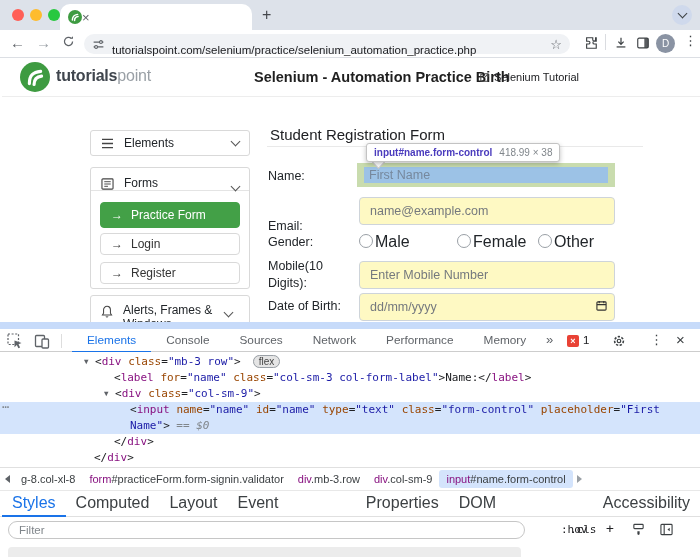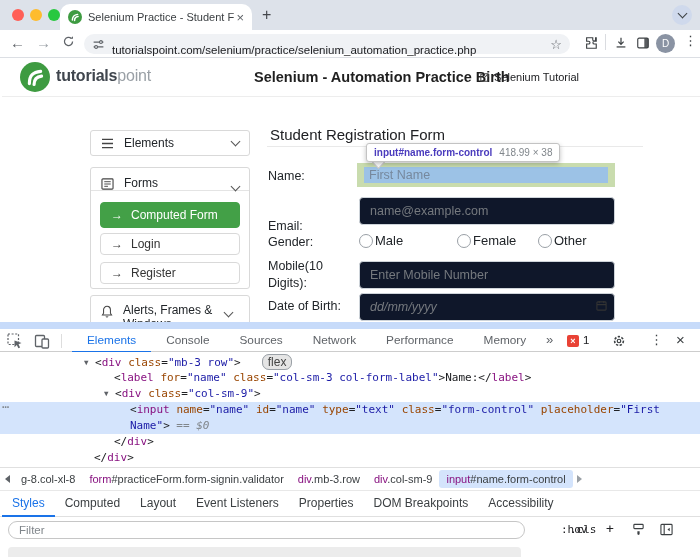--- a/index.html
+++ b/index.html
@@ -43,23 +43,23 @@
   .navbtn{position:absolute;left:98px;width:140px;border-radius:4px;display:flex;align-items:center;
     font-size:12px;box-sizing:border-box;padding:0 10px;}
   .navbtn .arrow{margin-right:8px;font-size:12px;}
   .navbtn.activegreen{background:#43a047;color:#fff;border:1px solid #43a047;}
   .navbtn.plain{background:#fff;color:#333;border:1px solid #d9d9d9;}
 
   .formtitle{position:absolute;left:268px;top:68px;font-size:15px;font-weight:500;color:#202124;}
   .formrule{position:absolute;left:265px;top:88px;width:376px;height:1px;background:#e9e9e9;}
   .flabel{position:absolute;left:266px;font-size:12.5px;color:#212529;}
   .finput{position:absolute;left:357px;width:256px;height:28px;border:1px solid #ced4da;border-radius:4px;
-    box-sizing:border-box;background:#0f172a;font-size:12.5px;color:#75797e;line-height:26px;padding-left:10px;}
+    box-sizing:border-box;background:#fef9c3;font-size:12.5px;color:#75797e;line-height:26px;padding-left:10px;}
   .radio{position:absolute;width:12px;height:12px;border:1px solid #9aa0a6;border-radius:50%;background:#fff;}
-  .rlabel{position:absolute;font-size:13px;color:#212529;}
+  .rlabel{position:absolute;font-size:16px;color:#212529;}
 
   .hl-green{position:absolute;left:355px;top:105px;width:258px;height:24px;background:#c9dcae;}
   .hl-blue{position:absolute;left:362px;top:109px;width:244px;height:16px;background:#9cc2e6;}
   .hl-ph{position:absolute;left:367px;top:110px;font-size:12.5px;color:#76889d;}
 
   .tooltip{position:absolute;left:364px;top:85px;height:17px;background:#fff;border:1px solid #c3c3c3;
     border-radius:3px;box-shadow:0 2px 5px rgba(0,0,0,.25);display:inline-flex;align-items:center;
     padding:0 7px;white-space:nowrap;z-index:5;}
   .tooltip .sel{font-size:10px;font-weight:bold;color:#4a3bbd;}
   .tooltip .dims{font-size:10px;color:#80868b;margin-left:7px;}
@@ -81,37 +81,37 @@
   .dt-x{position:absolute;left:676px;top:331px;font-size:15px;color:#3c4043;}
   .dots3{position:absolute;left:650px;top:332px;font-size:13px;color:#3c4043;letter-spacing:0;}
 
   .dom{position:absolute;top:352px;left:0;width:700px;height:115px;background:#fff;
     font-family:"DejaVu Sans Mono",monospace;font-size:11px;padding-top:2px;box-sizing:border-box;}
   .cl{height:16px;line-height:16px;white-space:nowrap;box-sizing:border-box;}
   .cl.hl{background:#d4e4fc;}
   .arr{display:inline-block;width:11px;font-size:7.5px;color:#5f6368;vertical-align:1px;}
   .tg{color:#881280;} .at{color:#994500;} .vl{color:#1a1aa6;} .pu{color:#202124;} .tx{color:#202124;}
   .eq{color:#80868b;font-style:italic;}
-  .badge{border:1px solid #9aa0a6;border-radius:7px;padding:0 5px;font-size:12px;color:#444;
-    background:#e5e5e5;margin-left:21px;font-family:"Liberation Sans",sans-serif;}
+  .badge{border:1px solid #9aa0a6;border-radius:7px;padding:0 5px;font-size:10px;color:#444;
+    background:#e5e5e5;margin-left:12px;font-family:"Liberation Sans",sans-serif;}
   .gutterdots{position:absolute;left:2px;top:48px;font-size:12px;color:#80868b;}
 
   .crumbs{position:absolute;top:467px;left:0;width:700px;height:23px;border-top:1px solid #e0e0e0;
     background:#fff;display:flex;align-items:center;box-sizing:border-box;}
   .crumb{font-size:11px;padding:3px 7px;white-space:nowrap;border-radius:3px;}
   .crumb.sel{background:#d4e4fc;}
   .crumb .ctag{color:#881280;} .crumb .crest{color:#3c4043;}
   .tri-l{width:0;height:0;border-top:4px solid transparent;border-bottom:4px solid transparent;
     border-right:5px solid #5f6368;margin:0 4px 0 5px;}
   .tri-r{width:0;height:0;border-top:4px solid transparent;border-bottom:4px solid transparent;
     border-left:5px solid #9aa0a6;margin-left:4px;}
 
   .paneltabs{position:absolute;top:490px;left:0;width:700px;height:27px;border-top:1px solid #e8e8e8;
     border-bottom:1px solid #e0e0e0;background:#fff;display:flex;box-sizing:border-box;padding-left:2px;}
-  .ptab{font-size:12px;color:#3c4043;padding:0 10px;line-height:24px;height:24px;}
+  .ptab{font-size:16px;color:#3c4043;padding:0 10px;line-height:24px;height:24px;}
   .ptab.active{color:#1a73e8;border-bottom:2px solid #1a73e8;}
 
   .filterbar{position:absolute;top:517px;left:0;width:700px;height:27px;background:#fff;}
   .filterpill{position:absolute;left:8px;top:4px;width:517px;height:18px;border:1px solid #c6c6c6;
     border-radius:10px;box-sizing:border-box;font-size:11.5px;color:#80868b;line-height:16px;padding-left:10px;background:#fff;}
   .ftool{position:absolute;top:6px;font-size:11px;color:#202124;font-family:"DejaVu Sans Mono",monospace;}
   .bottomstrip{position:absolute;top:544px;left:0;width:700px;height:13px;background:#fff;}
   .graypane{position:absolute;left:8px;top:3px;width:513px;height:10px;background:#ececec;border-radius:4px 4px 0 0;}
 
   svg{display:block;}
@@ -124,21 +124,20 @@
   <div class="tabstrip">
     <div class="light" style="left:12px;background:#ff5f57;"></div>
     <div class="light" style="left:30px;background:#febc2e;"></div>
     <div class="light" style="left:48px;background:#28c840;"></div>
     <div class="tab">
       <svg width="14" height="14" viewBox="0 0 32 32">
         <circle cx="16" cy="16" r="16" fill="#3e9b41"></circle>
         <path d="M10 23 C10 14 14 11 22 10" stroke="#fff" stroke-width="3.4" fill="none" stroke-linecap="round"></path>
         <path d="M15 24 C15 18 18 15.5 23 15" stroke="#fff" stroke-width="3.4" fill="none" stroke-linecap="round"></path>
       </svg>
-      <span class="tab-title">Selenium Practice - Student F</span>
       <span class="tab-close">×</span>
     </div>
     <div class="newtab">+</div>
     <div class="tabsearch">
         <span class="chev"></span>
       </div>
   </div>
 
   <div class="toolbar"></div>
   <div class="navic" style="left:10px;">←</div>
@@ -214,21 +213,21 @@
             <rect x="1" y="1" width="12" height="11" rx="1" fill="none" stroke="#444" stroke-width="1.2"></rect>
             <path d="M3.5 4h7M3.5 6.5h7M3.5 9h4" stroke="#444" stroke-width="1"></path>
           </svg>
           <span class="cardlabel">Forms</span>
           <span class="chevg"></span>
         </div>
       </div>
     </div>
     <div class="navbtn activegreen" style="top:144px;height:26px;">
       <span class="arrow">→</span>
-      <span>Computed Form</span>
+      <span>Practice Form</span>
     </div>
     <div class="navbtn plain" style="top:175px;height:22px;">
       <span class="arrow">→</span>
       <span>Login</span>
     </div>
     <div class="navbtn plain" style="top:204px;height:22px;">
       <span class="arrow">→</span>
       <span>Register</span>
     </div>
 
@@ -260,21 +259,21 @@
     <div class="radio" style="left:455px;top:176px;"></div>
     <div class="rlabel" style="left:471px;top:175px;">Female</div>
     <div class="radio" style="left:536px;top:176px;"></div>
     <div class="rlabel" style="left:552px;top:175px;">Other</div>
 
     <div class="flabel" style="top:201px;">Mobile(10</div>
     <div class="flabel" style="top:218px;">Digits):</div>
     <div class="finput" style="top:203px;">Enter Mobile Number</div>
 
     <div class="flabel" style="top:241px;">Date of Birth:</div>
-    <div class="finput" style="top:235px;font-style:italic;">dd/mm/yyyy</div>
+    <div class="finput" style="top:235px;">dd/mm/yyyy</div>
     <svg class="abs" style="left:594px;top:242px;" width="11" height="11" viewBox="0 0 12 12">
       <rect x="1" y="2" width="10" height="9" rx="1" fill="none" stroke="#333" stroke-width="1.2"></rect>
       <path d="M3.5 1v2.5M8.5 1v2.5M1 5h10" stroke="#333" stroke-width="1.2"></path>
     </svg>
 
     <div class="tooltip-caret"></div>
     <div class="tooltip">
       <span class="sel">input#name.form-control</span>
       <span class="dims">418.99 × 38</span>
     </div>

